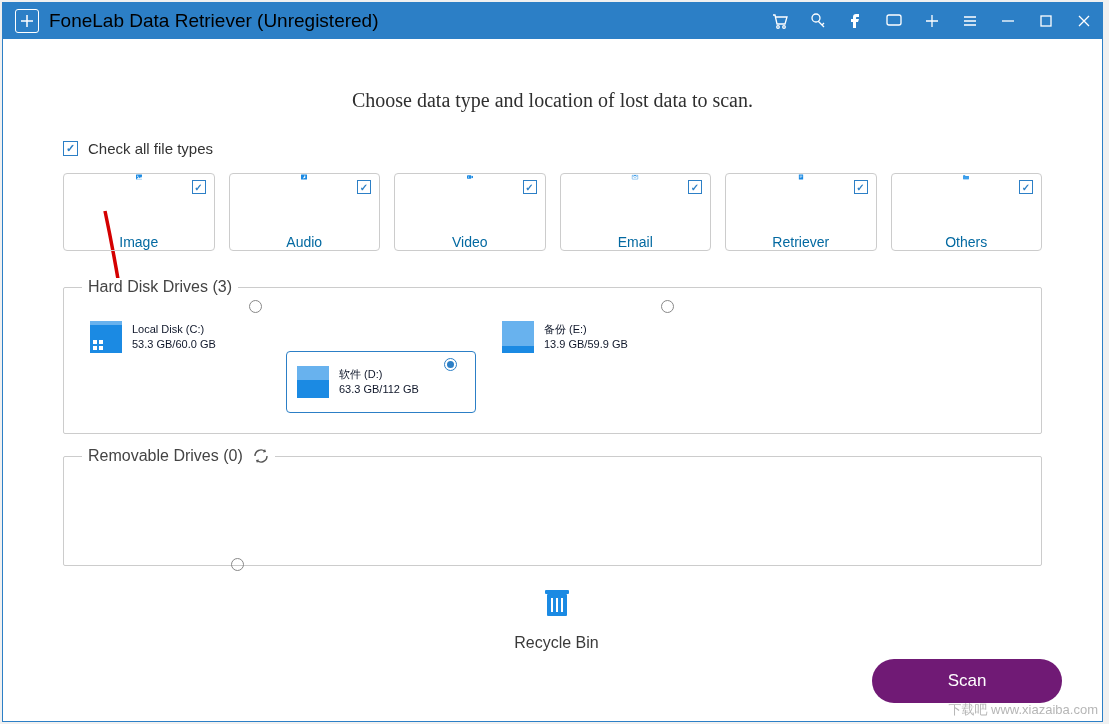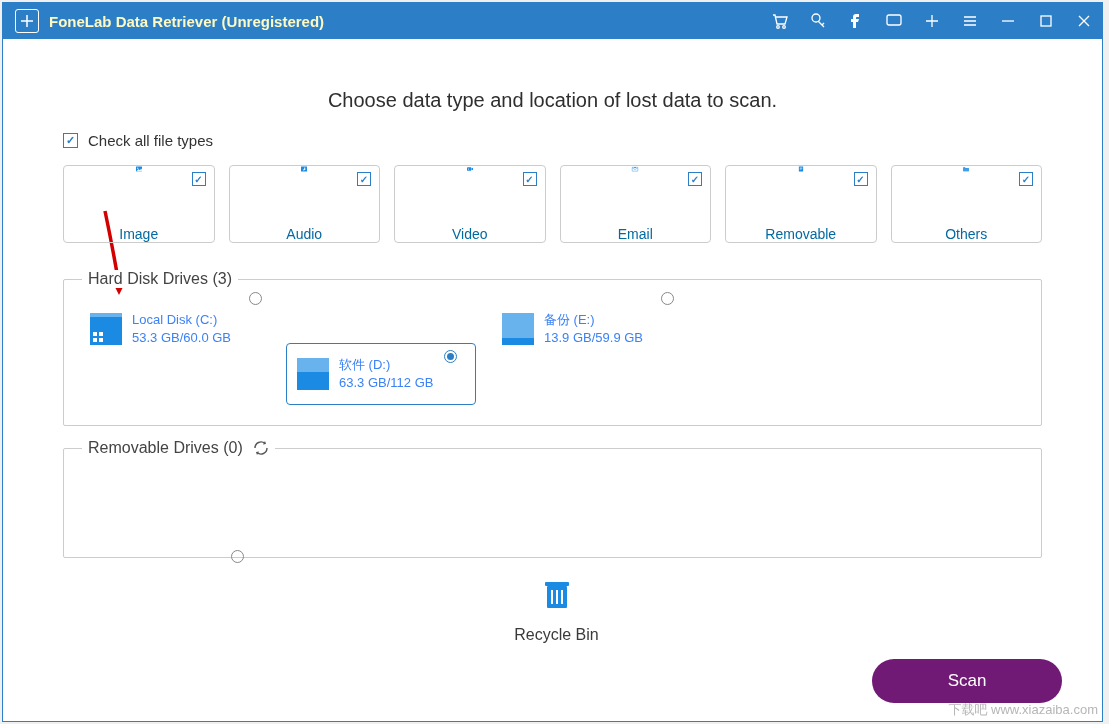--- a/index.html
+++ b/index.html
@@ -1,45 +1,45 @@
 <!DOCTYPE html>
 <html><head>
 <meta charset="utf-8">
 <style>
   * { box-sizing: border-box; margin: 0; padding: 0; font-family: "Segoe UI", Arial, sans-serif; }
   body { width: 1109px; height: 724px; background: #f0f0f0; position: relative; }
   .window { width: 1101px; height: 720px; margin: 2px; background: #fff; border: 1px solid #2c7fc6; position: relative; overflow: hidden; }
   .titlebar { height: 36px; background: #2c7fc6; color: #fff; display: flex; align-items: center; padding: 0 8px; }
   .logo { width: 24px; height: 24px; border: 1.5px solid #fff; border-radius: 3px; display: flex; align-items: center; justify-content: center; margin-right: 10px; margin-left: 4px; }
   .logo svg { width: 14px; height: 14px; }
-  .title { font-size: 15px; font-weight: 700; color: #fef9c3; flex: 1; }
+  .title { font-size: 19px; font-weight: 400; color: #000000; flex: 1; }
   .winctrls { display: flex; gap: 18px; align-items: center; }
   .winctrl { width: 20px; height: 20px; display:flex; align-items:center; justify-content:center; cursor:pointer; }
   .winctrl svg { stroke: #fff; fill: none; stroke-width: 1.3; }
   .content { padding: 20px 60px 0 60px; color: #3a3a3a; position: relative; }
-  .heading { text-align: center; font-size: 20px; font-weight: 500; margin: 30px 0 20px; color: #2f2f2f; }
+  .heading { text-align: center; font-size: 20px; font-weight: 500; margin: 30px 0 28px; color: #2f2f2f; font-family: Liberation Serif, serif; }
   .checkall { display: flex; align-items: center; font-size: 15px; color: #333; margin-bottom: 16px; }
   .cbox { width: 15px; height: 15px; border: 1.5px solid #2c7fc6; display:flex; align-items:center; justify-content:center; margin-right: 10px; color:#2c7fc6; font-size:11px; font-weight:bold; }
   .types { display: flex; gap: 14px; margin-bottom: 36px; }
   .typecard { flex:1; height: 78px; border: 1px solid #ccc; border-radius: 4px; position: relative; display:flex; flex-direction:column; align-items:center; justify-content:center; cursor:pointer; }
   .typecard .tc-check { position:absolute; top:6px; right:8px; width:14px; height:14px; border:1.5px solid #2c7fc6; display:flex; align-items:center; justify-content:center; color:#2c7fc6; font-size:10px; font-weight:bold; }
   .typecard .icon { width: 32px; height: 28px; margin-bottom: 6px; }
   .typecard .lbl { font-size: 14px; color:#0369a1;margin-top:48px; }
   .fieldset { border: 1px solid #ccc; border-radius: 2px; position: relative; padding: 18px 16px 20px; margin-bottom: 22px; }
   .legend { position:absolute; top:-10px; left:18px; background:#fff; padding:0 6px; font-size:16px; color:#444; display:flex; align-items:center; gap:10px;}
   .drives { display:flex; gap:16px; }
   .drive { width: 190px; height: 62px; border-radius: 4px; display:flex; align-items:center; padding: 8px 10px; position:relative; cursor:pointer; }
   .drive.selected { border:1.5px solid #2c7fc6;margin-top:45px; }
   .drive .radio { position:absolute; top:-1px; right:6px; width:13px; height:13px; border:1.3px solid #888; border-radius:50%; display:flex; align-items:center; justify-content:center; }
   .drive .radio.on { border-color:#2c7fc6; }
   .drive .radio.on::after { content:""; width:7px; height:7px; background:#2c7fc6; border-radius:50%; }
   .drive .radio { top: -0px; right: 10px; }
   .dicon { width:32px; height:32px; background:#68b2ee; margin-right:10px; position:relative; }
   .dicon .fill { position:absolute; bottom:0; left:0; right:0; background:#1b8ae3; }
-  .dinfo { font-size:13px; color:#3b82f6; line-height:1.4; }
+  .dinfo { font-size:11px; color:#0f172a; line-height:1.4; }
   .dinfo .dname { display:block; }
   .dinfo .dsize { display:block; }
   .removable { height: 110px; }
   .refresh { width:16px; height:16px; }
   .recycle { display:flex; align-items:center; gap:16px; position:relative; margin-left: 8px; flex-direction: column; }
   .recycle .radio { width:13px; height:13px; border:1.3px solid #888; border-radius:50%; position:absolute; left:168px; top:-4px; }
   .recycle .ricon { width:28px; height:30px; }
   .scanbtn { position:absolute; right: 40px; bottom: 18px; width: 190px; height: 44px; background:#701a75; color:#fff; border:none; border-radius:22px; font-size:17px; cursor:pointer; }
   .arrow { position:absolute; left: 96px; top: 170px; width: 30px; height: 90px; pointer-events:none; }
   .watermark { position:absolute; right: 4px; bottom: 2px; font-size:13px; color:rgba(120,120,120,0.55); }
@@ -160,21 +160,21 @@
         <div class="lbl">Email</div>
       </div>
       <div class="typecard">
         <div class="tc-check">✓</div>
         <svg class="icon" viewBox="0 0 32 28">
             <rect x="6" y="2" width="20" height="24" rx="1" fill="#1b8ae3"></rect>
             <rect x="10" y="8" width="12" height="2" fill="#fff"></rect>
             <rect x="10" y="12" width="12" height="2" fill="#fff"></rect>
             <rect x="10" y="16" width="8" height="2" fill="#fff"></rect>
           </svg>
-        <div class="lbl">Removable</div>
+        <div class="lbl">Retriever</div>
       </div>
       <div class="typecard">
         <div class="tc-check">✓</div>
         <svg class="icon" viewBox="0 0 32 28">
             <path d="M3 6h8l3 3h15v15H3z" fill="#1b8ae3"></path>
             <rect x="3" y="10" width="26" height="14" fill="#3ea0ec"></rect>
           </svg>
         <div class="lbl">Others</div>
       </div>
     </div>

